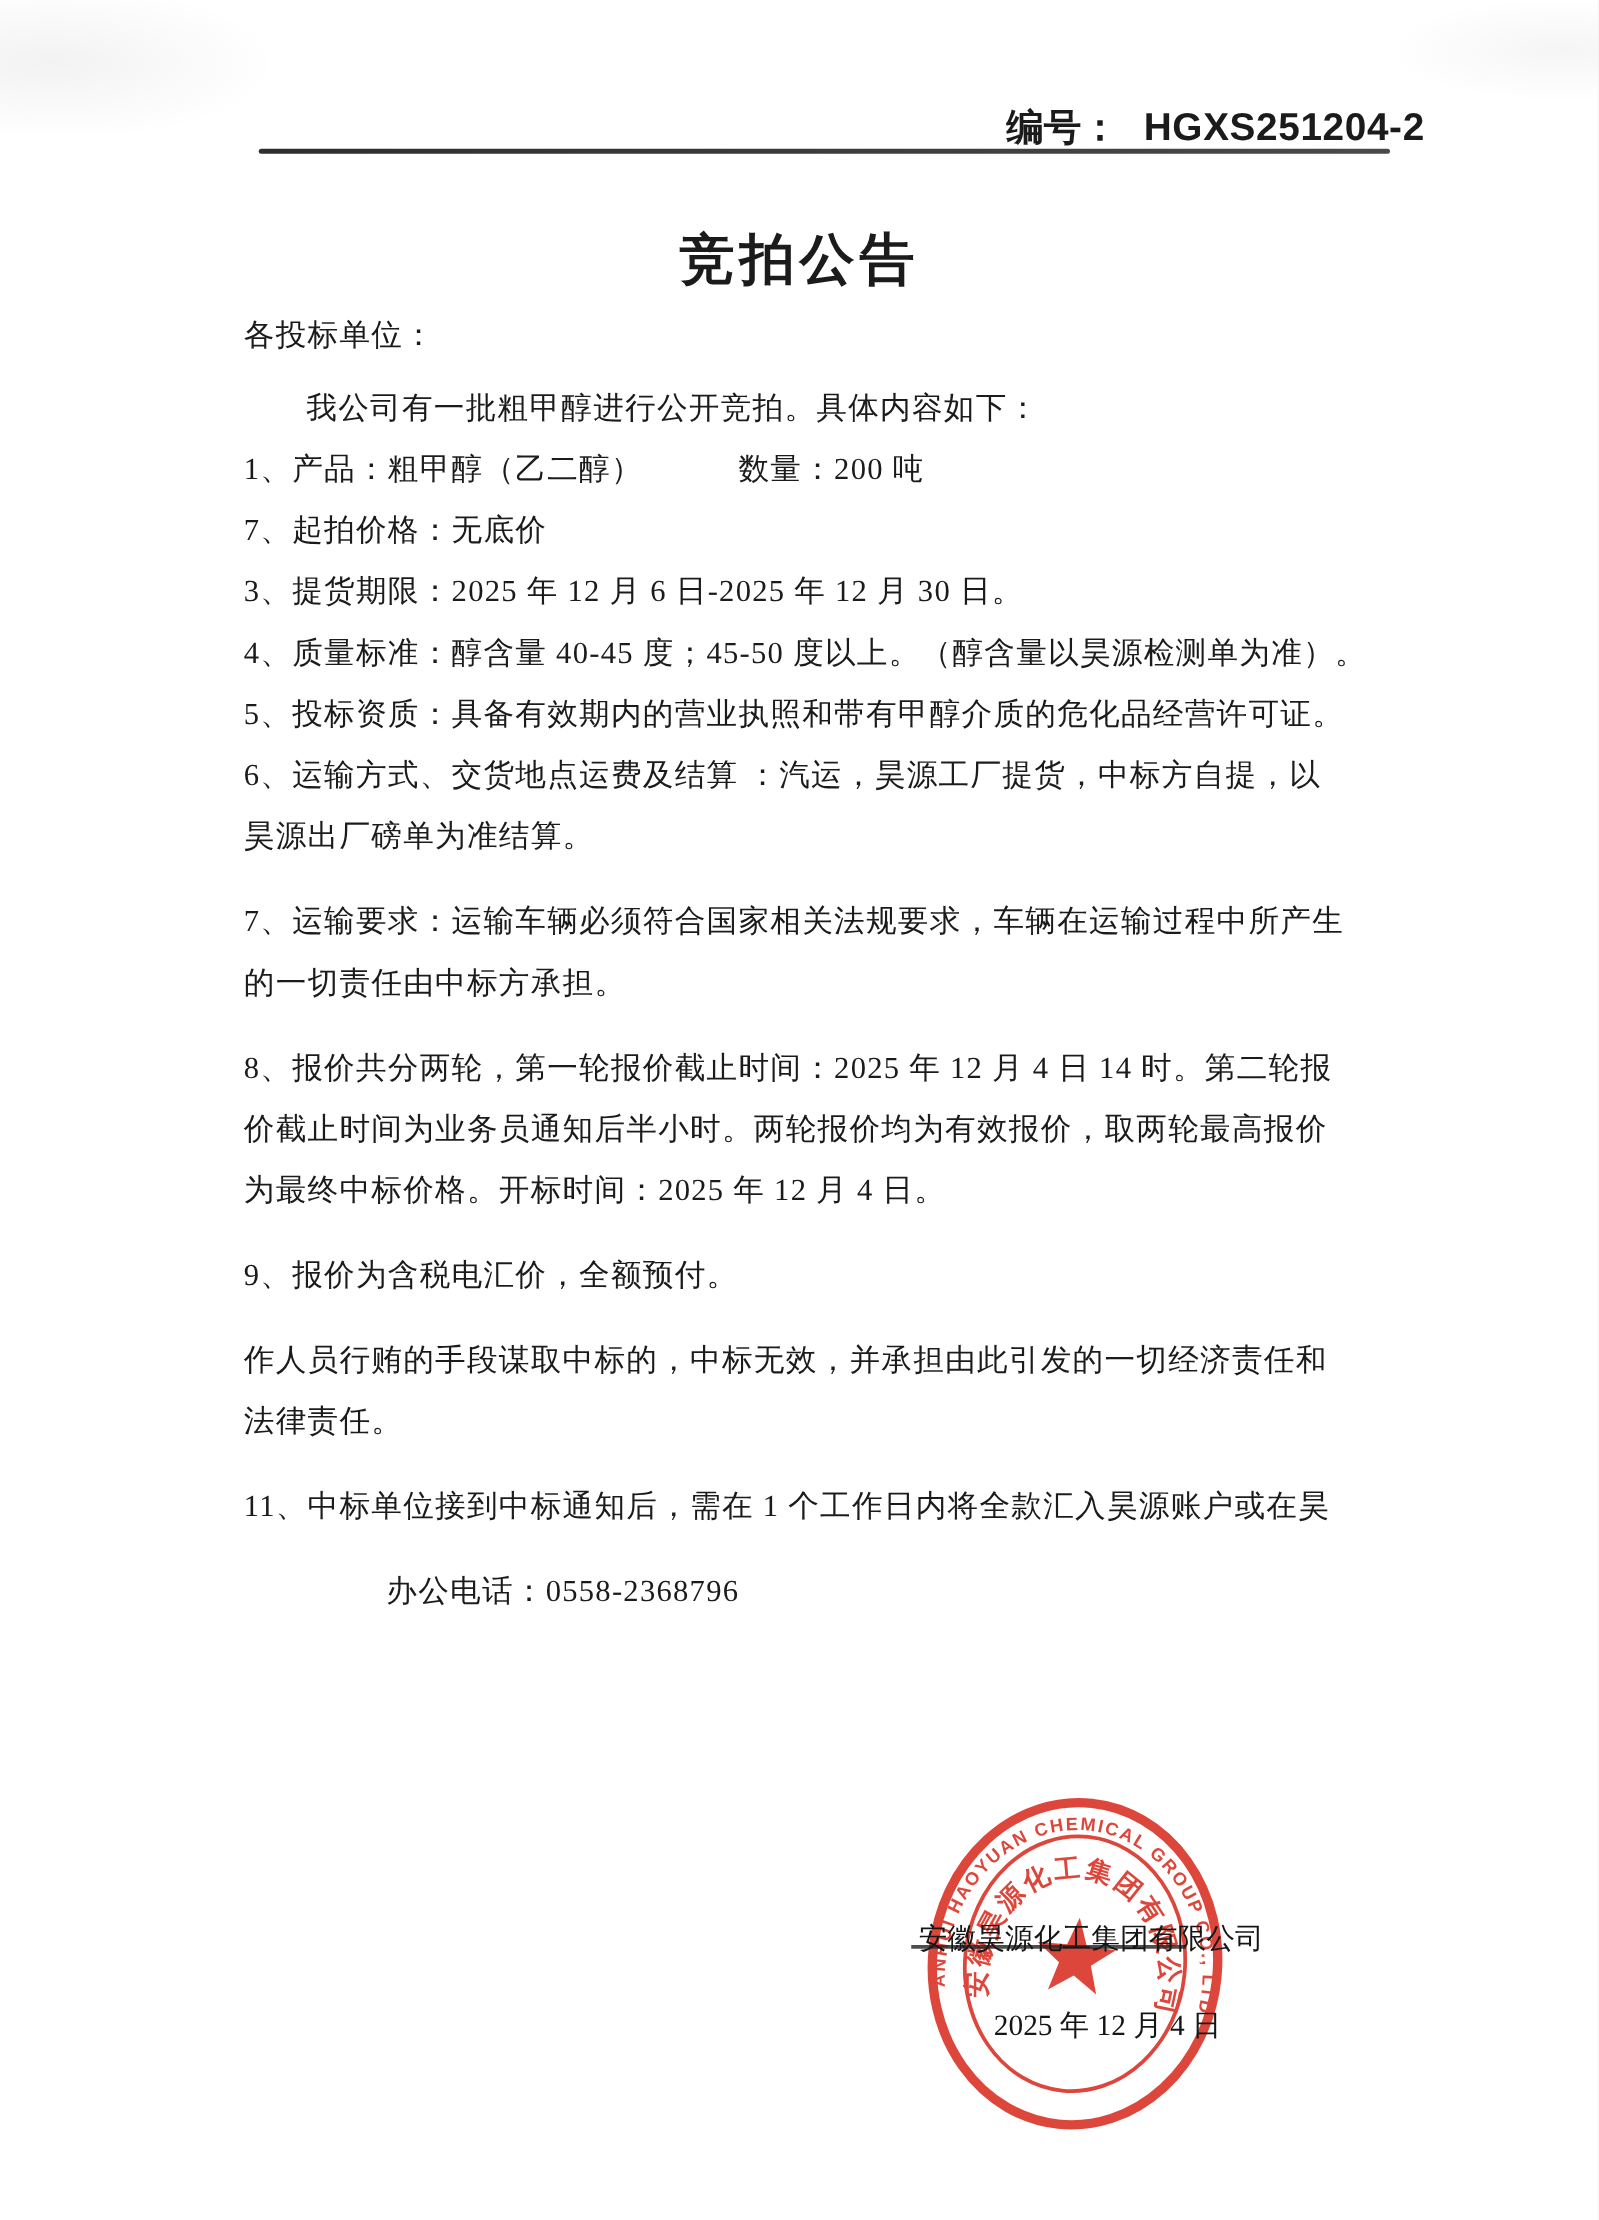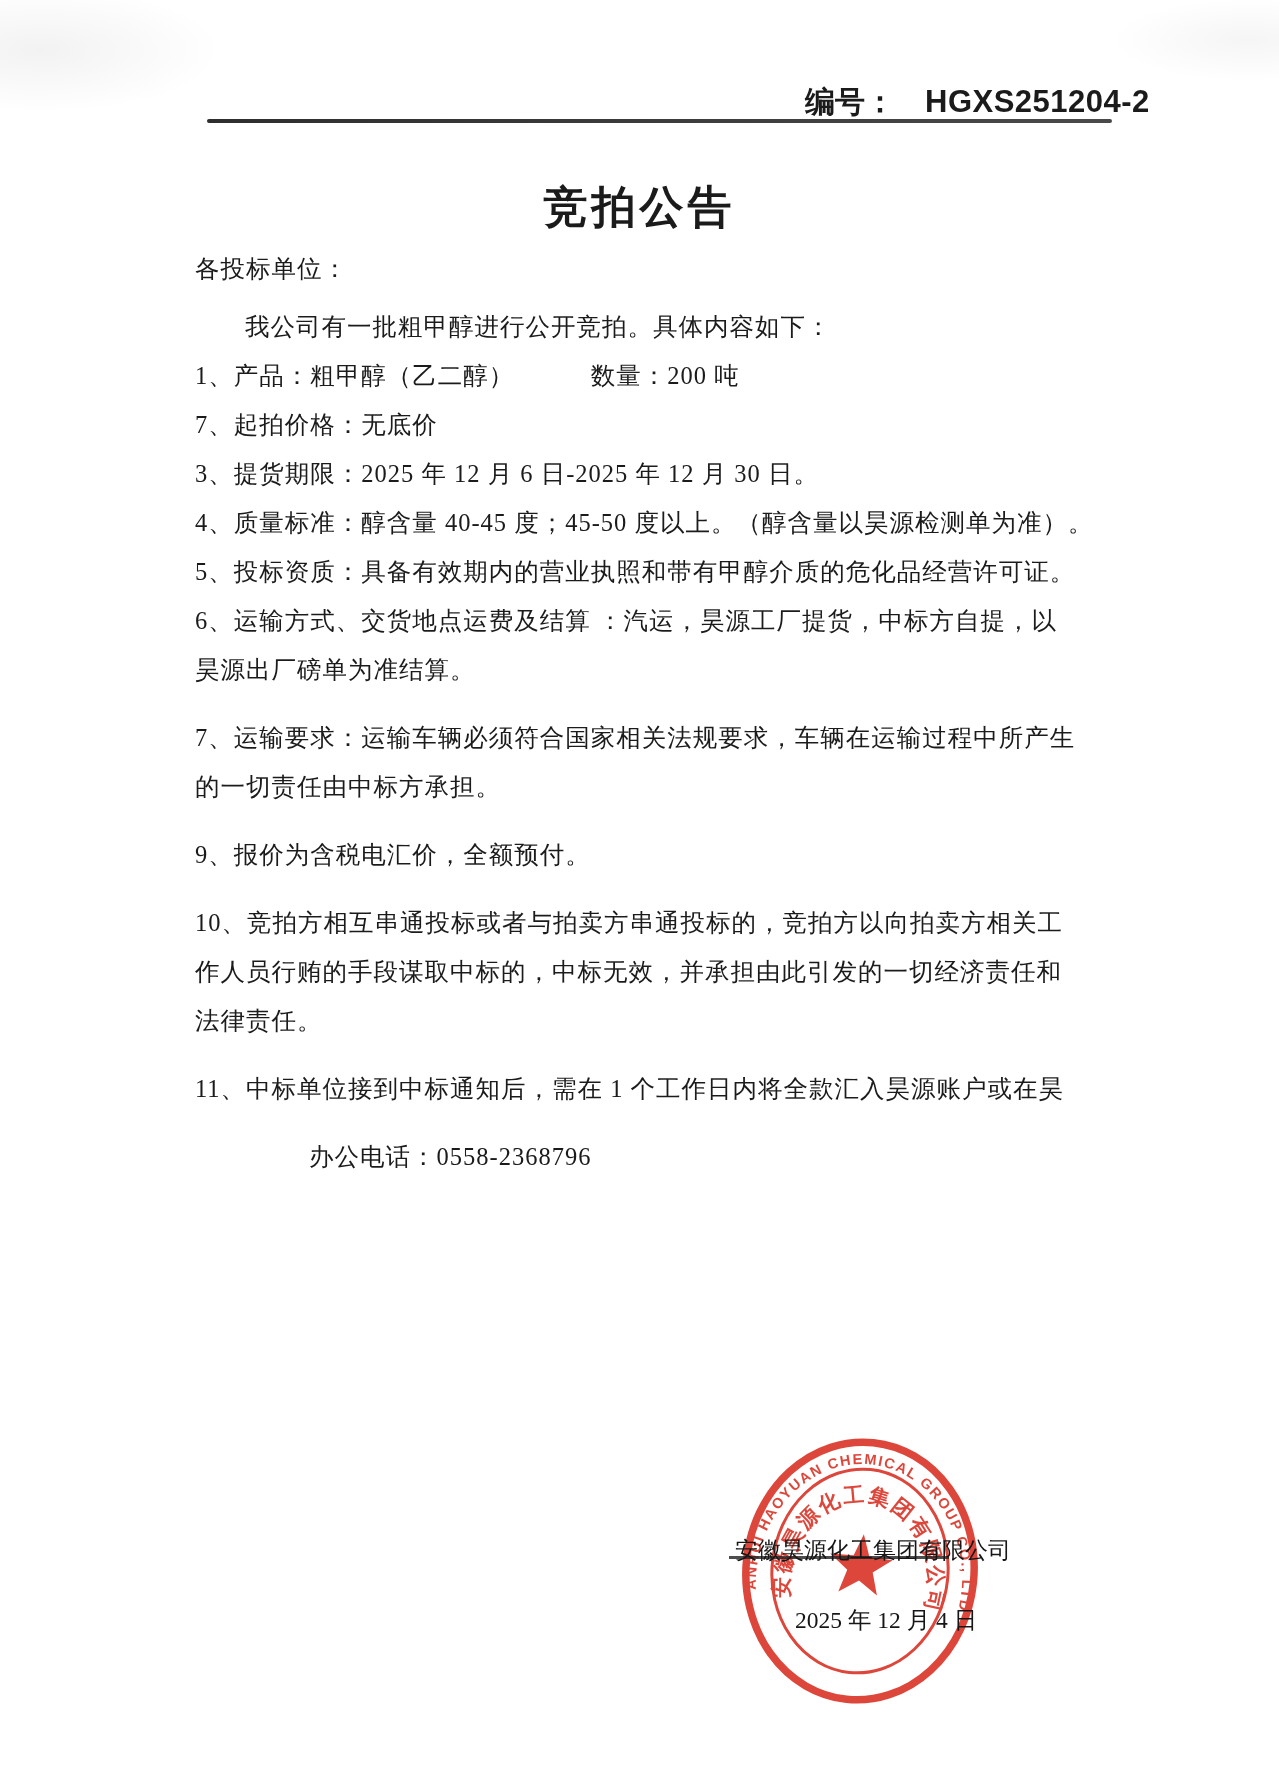--- a/index.html
+++ b/index.html
@@ -14,21 +14,21 @@
       #ffffff;
     overflow: hidden;
     font-family: "Liberation Serif", "DejaVu Serif", serif;
     color: #1b1b1b;
   }
 
   
   .doc-header {
     position: absolute;
     top: 82px; left: 805px;
-    display: flex; align-items: baseline; gap: 30px;
+    display: flex; align-items: baseline; gap: 20px;
     font-weight: 700;
   }
   .doc-header .label { font-size: 30px; font-family: "Liberation Sans", "DejaVu Sans", sans-serif; }
   .doc-header .code  { font-size: 31px; font-family: "Liberation Sans", "DejaVu Sans", sans-serif; letter-spacing: 0.5px; }
   .header-rule {
     position: absolute;
     top: 119px; left: 207px;
     width: 905px; height: 4px;
     background: linear-gradient(90deg, #2e2e2e, #4a4a4a);
     border-radius: 2px;
@@ -134,24 +134,28 @@
       </div>
       <div class="para">
         <div class="line">6、运输方式、交货地点运费及结算 ：汽运，昊源工厂提货，中标方自提，以</div>
         <div class="line">昊源出厂磅单为准结算。</div>
       </div>
       <div class="para gap-lg">
         <div class="line">7、运输要求：运输车辆必须符合国家相关法规要求，车辆在运输过程中所产生</div>
         <div class="line">的一切责任由中标方承担。</div>
       </div>
       <div class="para gap-lg">
+        <div class="line">8、报价共分两轮，第一轮报价截止时间：2025 年 12 月 4 日 14 时。第二轮报</div>
+        <div class="line">价截止时间为业务员通知后半小时。两轮报价均为有效报价，取两轮最高报价</div>
+        <div class="line">为最终中标价格。开标时间：2025 年 12 月 4 日。</div>
+      </div>
+      <div class="para gap-lg">
         <div class="line">9、报价为含税电汇价，全额预付。</div>
       </div>
       <div class="para gap-lg">
-        <div class="line">10、竞拍方相互串通投标或者与拍卖方串通投标的，竞拍方以向拍卖方相关工</div>
         <div class="line">作人员行贿的手段谋取中标的，中标无效，并承担由此引发的一切经济责任和</div>
         <div class="line">法律责任。</div>
       </div>
       <div class="para gap-lg">
         <div class="line">11、中标单位接到中标通知后，需在 1 个工作日内将全款汇入昊源账户或在昊</div>
       </div>
       <div class="para gap-lg">
         <div class="line office">办公电话：0558-2368796</div>
       </div>
     </div>

